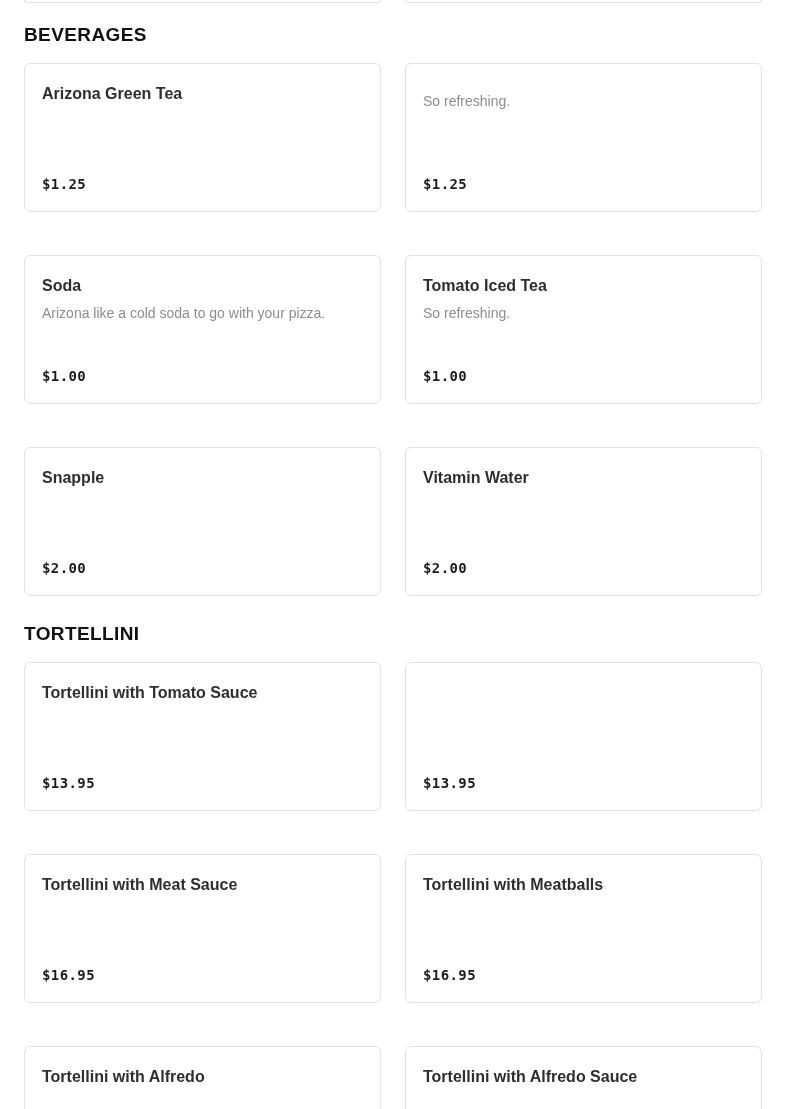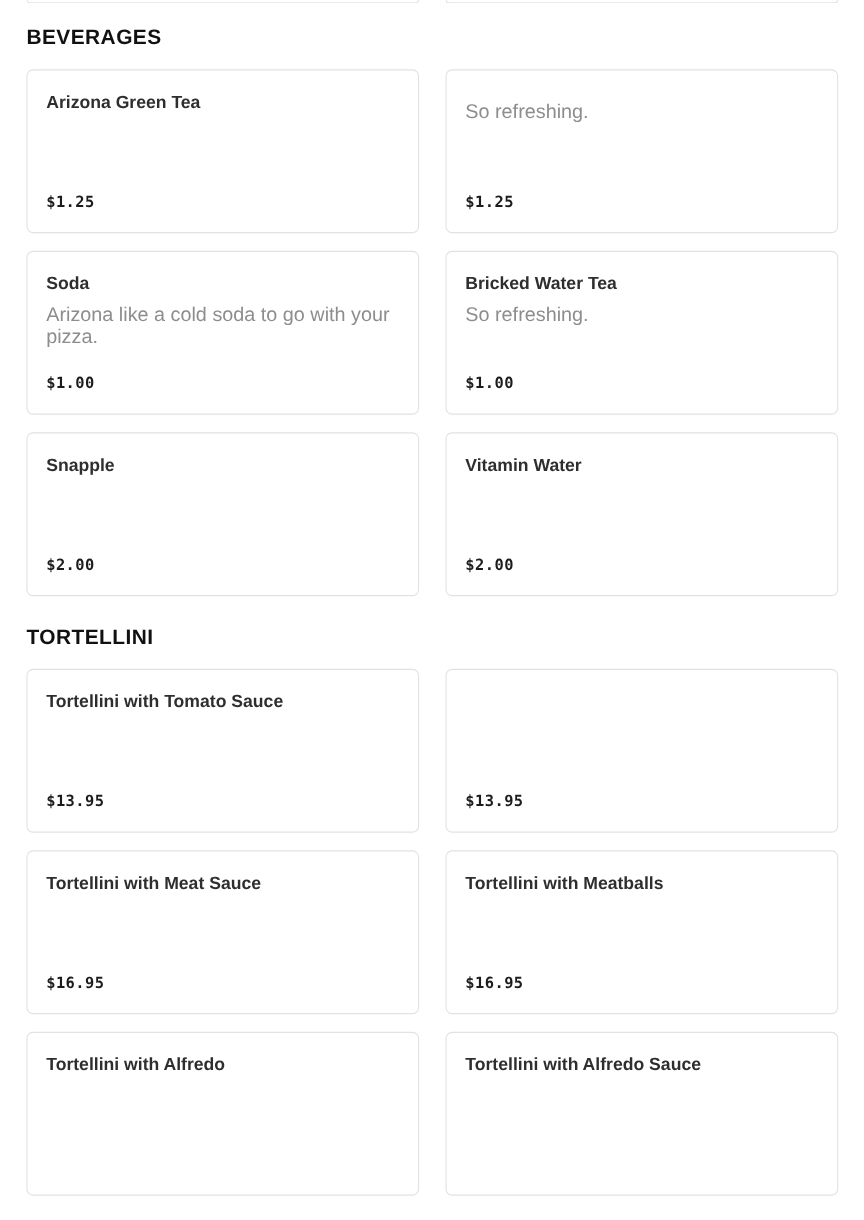--- a/index.html
+++ b/index.html
@@ -35,40 +35,40 @@
     font-weight: 800;
     letter-spacing: 0.4px;
     color: #111111;
   }
   .menu-section:first-of-type .section-title {
     margin-top: 21px;
   }
   .cards {
     display: grid;
     grid-template-columns: 1fr 1fr;
-    gap: 16px 24px;
+    gap: 43px 24px;
   }
   .card {
     position: relative;
     height: 149px;
     border: 1px solid #e2e2e2;
     border-radius: 6px;
     background: #ffffff;
     padding: 20px 17px;
     cursor: pointer;
   }
   .card-title {
     font-size: 16px;
     line-height: 20px;
     font-weight: 700;
     color: #2e2e2e;
   }
   .card-desc {
     margin-top: 7px;
-    font-size: 18px;
+    font-size: 14px;
     line-height: 20px;
     font-weight: 400;
     color: #8d8d8d;
   }
   .card-price {
     position: absolute;
     left: 17px;
     bottom: 19px;
     font-family: "DejaVu Sans Mono", monospace;
     font-size: 14px;
@@ -101,21 +101,21 @@
     <div class="card-price">$1.25</div>
   </div>
 
   <div class="card">
     <div class="card-title">Soda</div>
     <div class="card-desc">Arizona like a cold soda to go with your pizza.</div>
     <div class="card-price">$1.00</div>
   </div>
 
   <div class="card">
-    <div class="card-title">Bricked Water Tea</div>
+    <div class="card-title">Tomato Iced Tea</div>
     <div class="card-desc">So refreshing.</div>
     <div class="card-price">$1.00</div>
   </div>
 
   <div class="card">
     <div class="card-title">Snapple</div>
 
     <div class="card-price">$2.00</div>
   </div>
 

